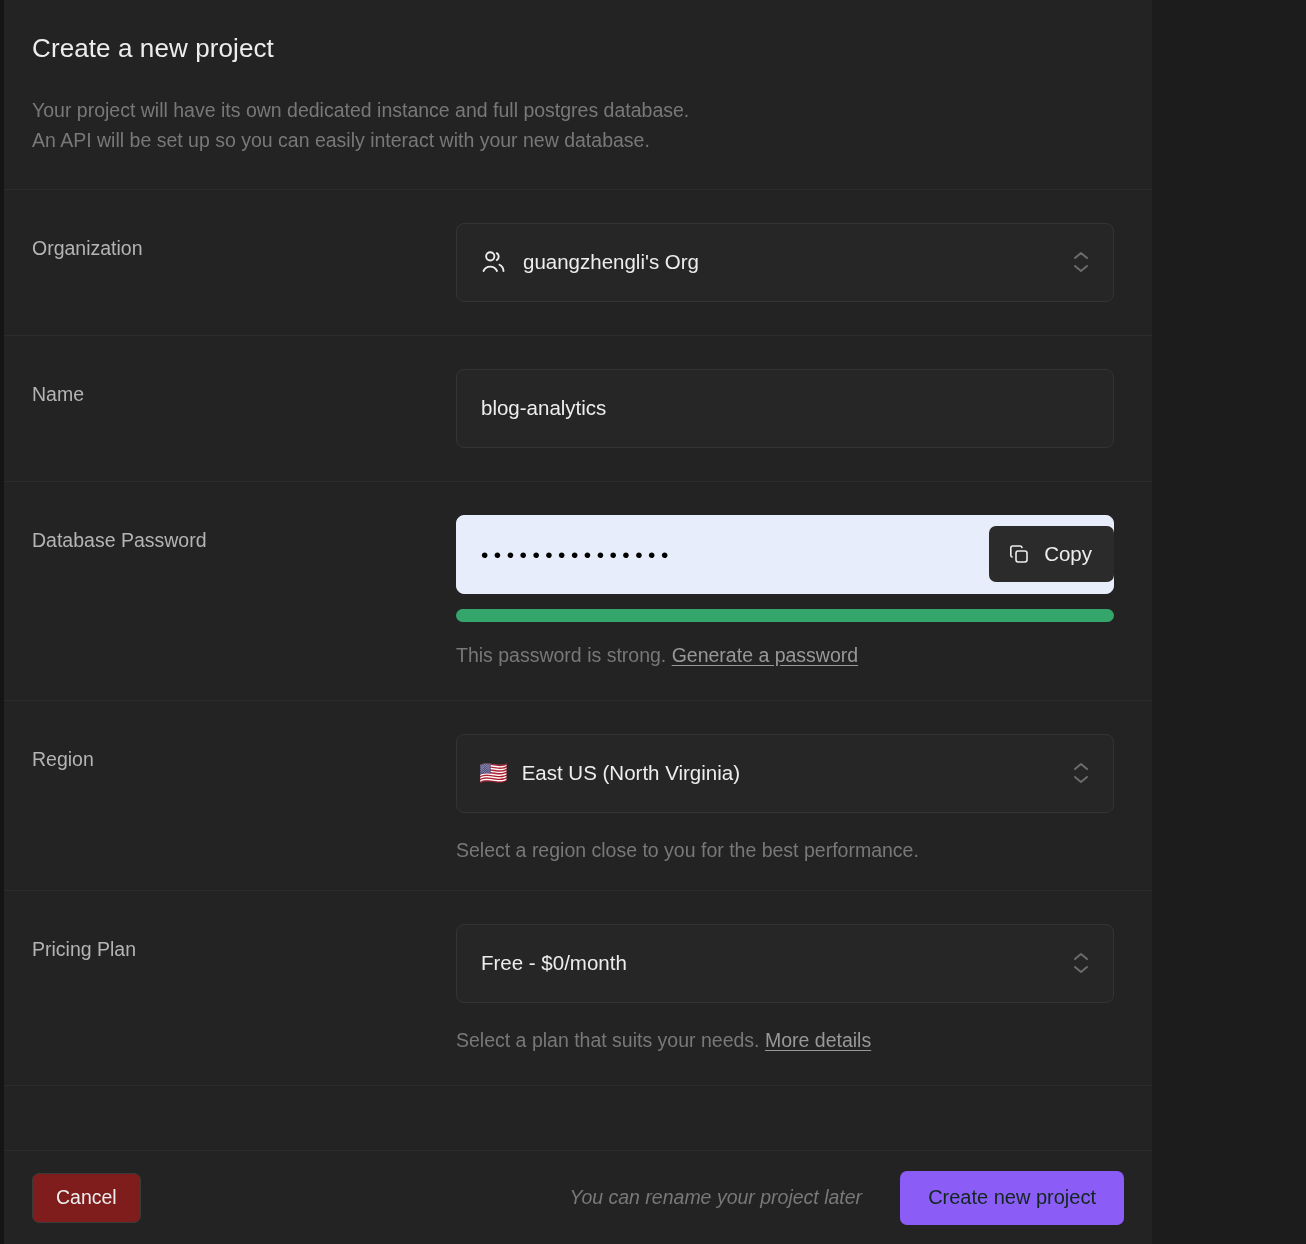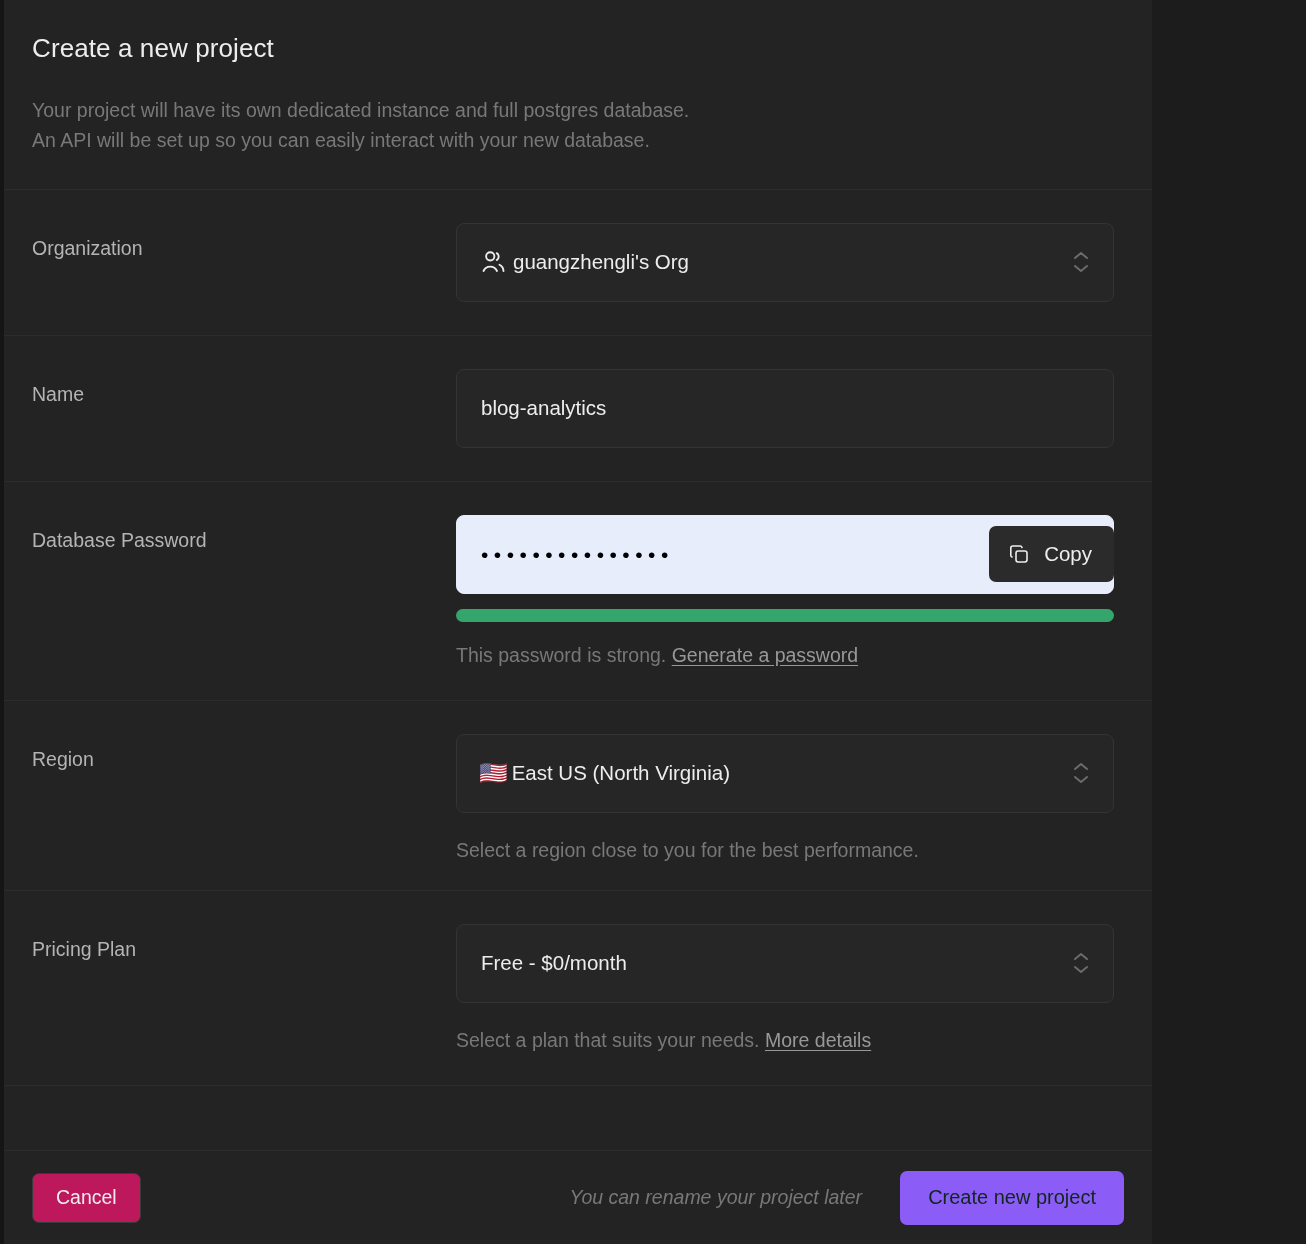--- a/index.html
+++ b/index.html
@@ -64,21 +64,21 @@
   .control {
     position: relative;
     width: 100%;
     height: 79px;
     background: #262626;
     border: 1px solid #343434;
     border-radius: 8px;
     display: flex;
     align-items: center;
     padding: 0 22px;
-    gap: 4px;
+    gap: 14px;
     color: #ededed;
     font-size: 20.5px;
   }
   .control.input-plain { padding: 2px 24px; }
   .control .value { white-space: nowrap; overflow: hidden; text-overflow: ellipsis; }
 
   .chev-stack {
     position: absolute;
     right: 24px;
     top: 50%;
@@ -172,21 +172,21 @@
   .footer {
     height: 94px;
     flex: 0 0 94px;
     border-top: 1px solid #2c2c2c;
     display: flex;
     align-items: center;
     padding: 0 28px;
     gap: 18px;
   }
   .btn-cancel {
-    background: #be185d;
+    background: #7f1d1d;
     color: #ededed;
     border: 1px solid #3a3a3a;
     border-radius: 7px;
     height: 50px;
     padding: 0 23px;
     font-size: 19.5px;
     font-family: "Liberation Sans", sans-serif;
     cursor: pointer;
   }
   .footer-spacer { flex: 1 1 auto; }

